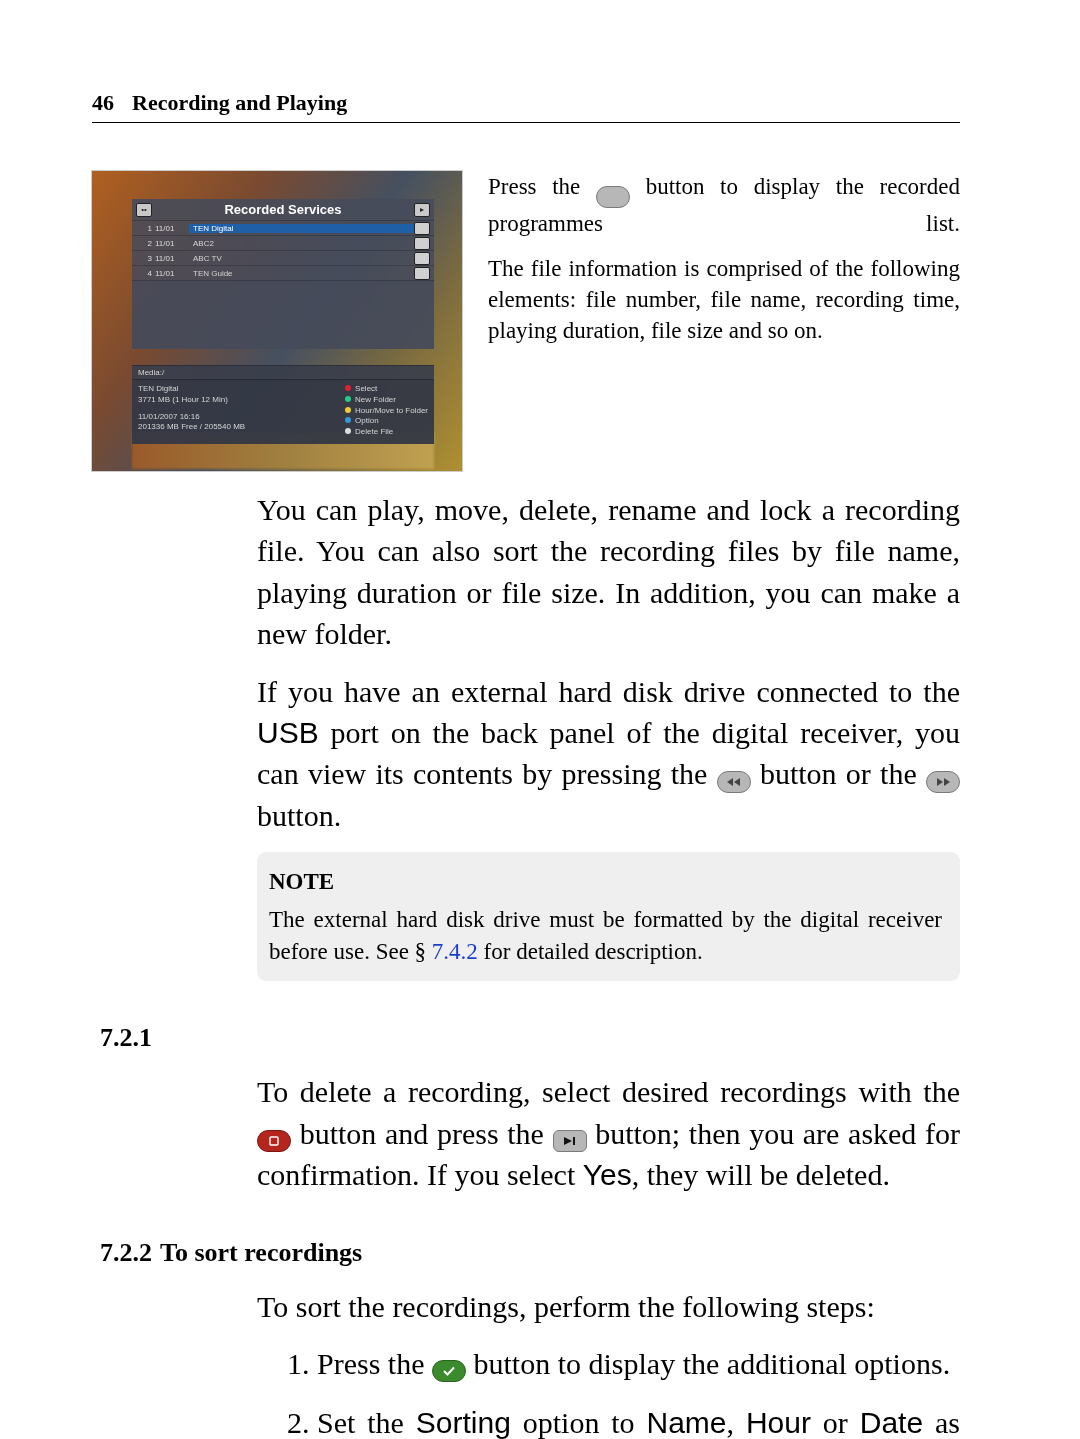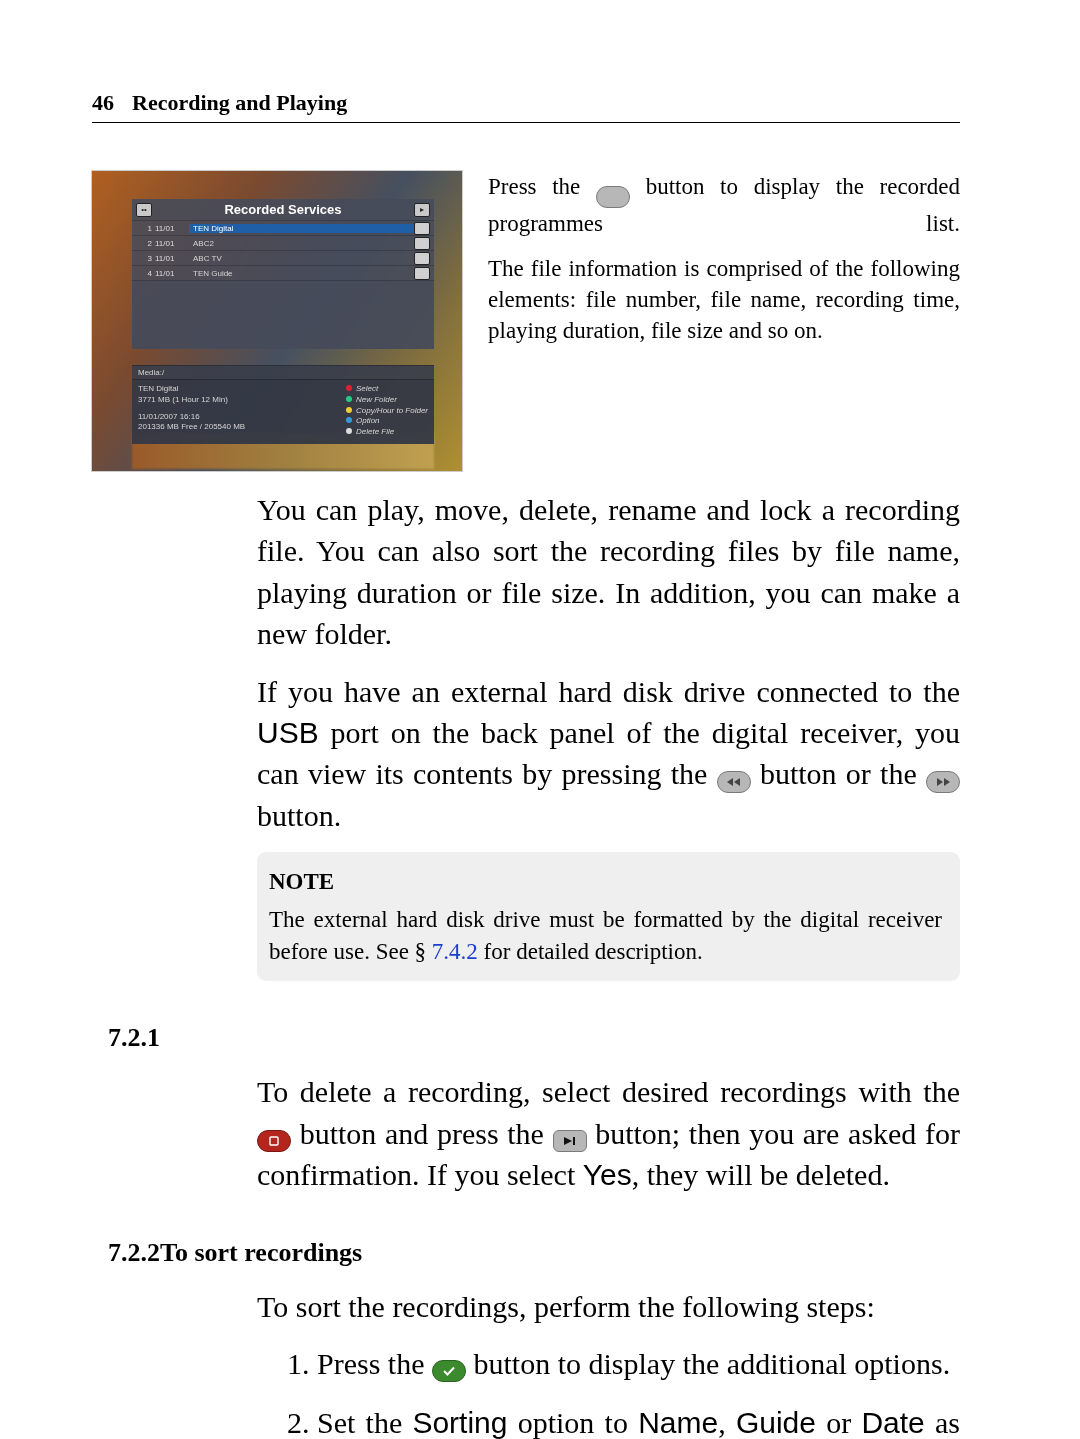--- a/index.html
+++ b/index.html
@@ -61,21 +61,21 @@
   }
   .note-title { font-weight: bold; margin-bottom: 6px; }
   .link { color: #1a3fcf; }
 
   .section-heading {
     display: flex;
     font-weight: bold;
     font-size: 26px;
     margin: 42px 0 18px 0;
   }
-  .section-heading .num { width: 68px; flex: 0 0 auto; text-align: right; margin-left: 0; }
+  .section-heading .num { width: 68px; flex: 0 0 auto; text-align: center; margin-left: 0; }
   .section-heading-inner { margin-left: 0; }
 
   .ol {
     margin: 14px 0 0 30px;
     padding: 0;
     list-style: none;
     counter-reset: step;
   }
   .ol li {
     counter-increment: step;
@@ -148,21 +148,21 @@
   }
   .osd-empty { height: 68px; background: rgba(70,75,90,0.55); border-top: 1px solid rgba(0,0,0,0.2); }
   .osd-media { background: rgba(58,62,75,0.92); padding: 2px 6px; border-top: 1px solid rgba(0,0,0,0.25); margin-top: 16px; }
   .osd-footer {
     background: rgba(52,56,68,0.95);
     padding: 4px 6px 6px 6px;
     display: flex; gap: 10px;
     border-top: 1px solid rgba(0,0,0,0.25);
   }
   .osd-footer-left { flex: 1; line-height: 1.35; }
-  .osd-footer-right { line-height: 1.35; font-style: italic; }
+  .osd-footer-right { line-height: 1.35; }
   .dot { width: 6px; height: 6px; border-radius: 50%; display: inline-block; margin-right: 4px; vertical-align: 0px; }
   .dot.r { background: #d23; } .dot.g { background: #2c8; } .dot.y { background: #ec3; } .dot.b { background: #39d; } .dot.w { background: #ddd; }
   .osd-below {
     position: absolute; left: 40px; right: 28px; bottom: 2px; top: auto;
     height: 36px;
     background: linear-gradient(90deg, #9a5a2a, #a08040, #c0a050);
     filter: blur(1px);
   }
 
 </style>
@@ -218,21 +218,21 @@
             <div class="osd-footer-left">
               <div>TEN Digital</div>
               <div>3771 MB  (1 Hour 12 Min)</div>
               <div style="height:6px"></div>
               <div>11/01/2007 16:16</div>
               <div>201336 MB Free / 205540 MB</div>
             </div>
             <div class="osd-footer-right">
               <div><span class="dot r"></span><span>Select</span></div>
               <div><span class="dot g"></span><span>New Folder</span></div>
-              <div><span class="dot y"></span><span>Copy/Hour to Folder</span></div>
+              <div><span class="dot y"></span><span>Hour/Move to Folder</span></div>
               <div><span class="dot b"></span><span>Option</span></div>
               <div><span class="dot w"></span><span>Delete File</span></div>
             </div>
           </div>
         </div>
       </div>
     </div>
 
     <div class="right-col">
       <p class="first">
@@ -294,18 +294,18 @@
     <p>To sort the recordings, perform the following steps:</p>
     <ol class="ol">
       <li>
         <span>Press the </span><span class="btn green">
             <svg width="14" height="12" viewBox="0 0 14 12">
               <polyline points="2,6 5.5,9.5 12,2.5" fill="none" stroke="#fff" stroke-width="2"></polyline>
             </svg>
           </span><span> button to display the additional options.</span>
       </li>
       <li>
-        <span>Set the </span><span class="sans">Sorting</span><span> option to </span><span class="sans">Name</span><span>, </span><span class="sans">Guide</span><span> or </span><span class="sans">Date</span><span> as you want.</span>
+        <span>Set the </span><span class="sans">Sorting</span><span> option to </span><span class="sans">Name</span><span>, </span><span class="sans">Hour</span><span> or </span><span class="sans">Date</span><span> as you want.</span>
       </li>
     </ol>
   </div>
 
 </div>
 
 </body></html>

